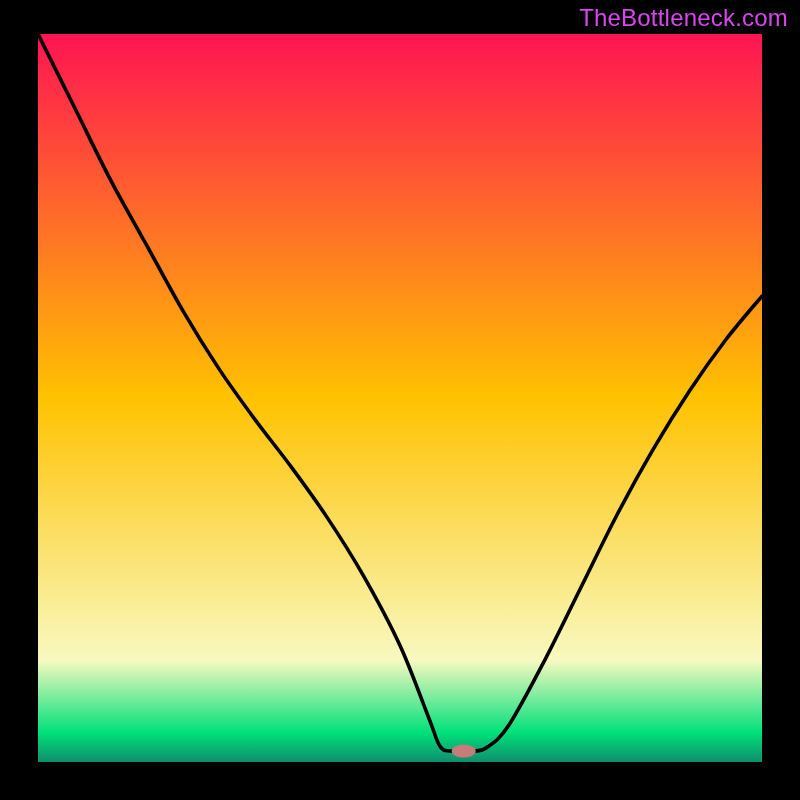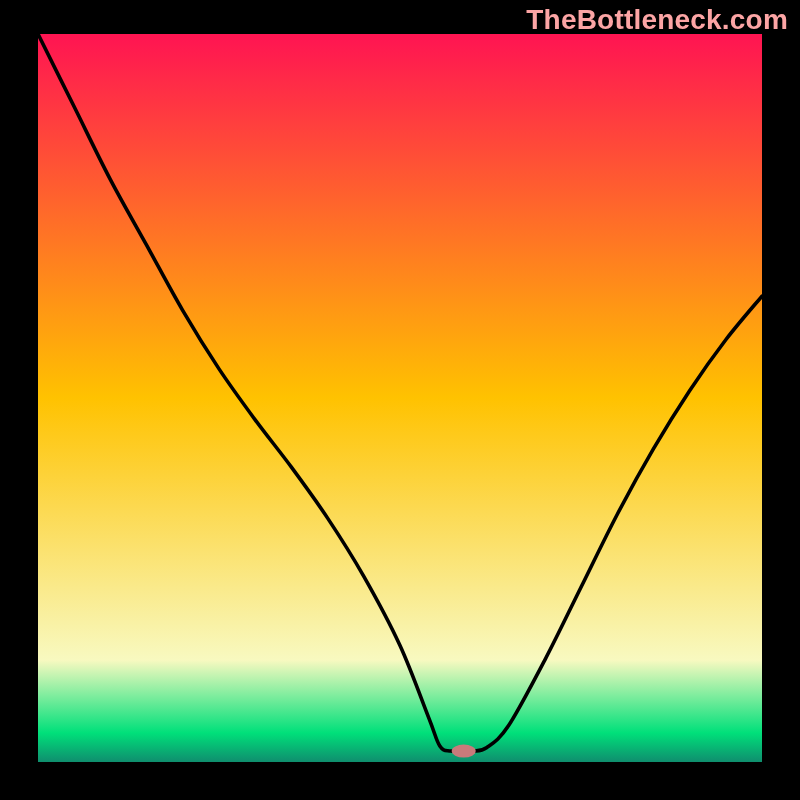--- a/index.html
+++ b/index.html
@@ -14,23 +14,23 @@
   .outer {
     position: relative;
     width: 800px;
     height: 800px;
     background: #000;
   }
   .watermark {
     position: absolute;
     top: 4px;
     right: 12px;
-    color: #fca5a5;
-    font-size: 28px;
-    font-weight: 700;
+    color: #d946ef;
+    font-size: 24px;
+    font-weight: 400;
     letter-spacing: 0.2px;
     user-select: none;
   }
   .plot-wrap {
     position: absolute;
     left: 38px;
     top: 34px;
     width: 724px;
     height: 728px;
   }

